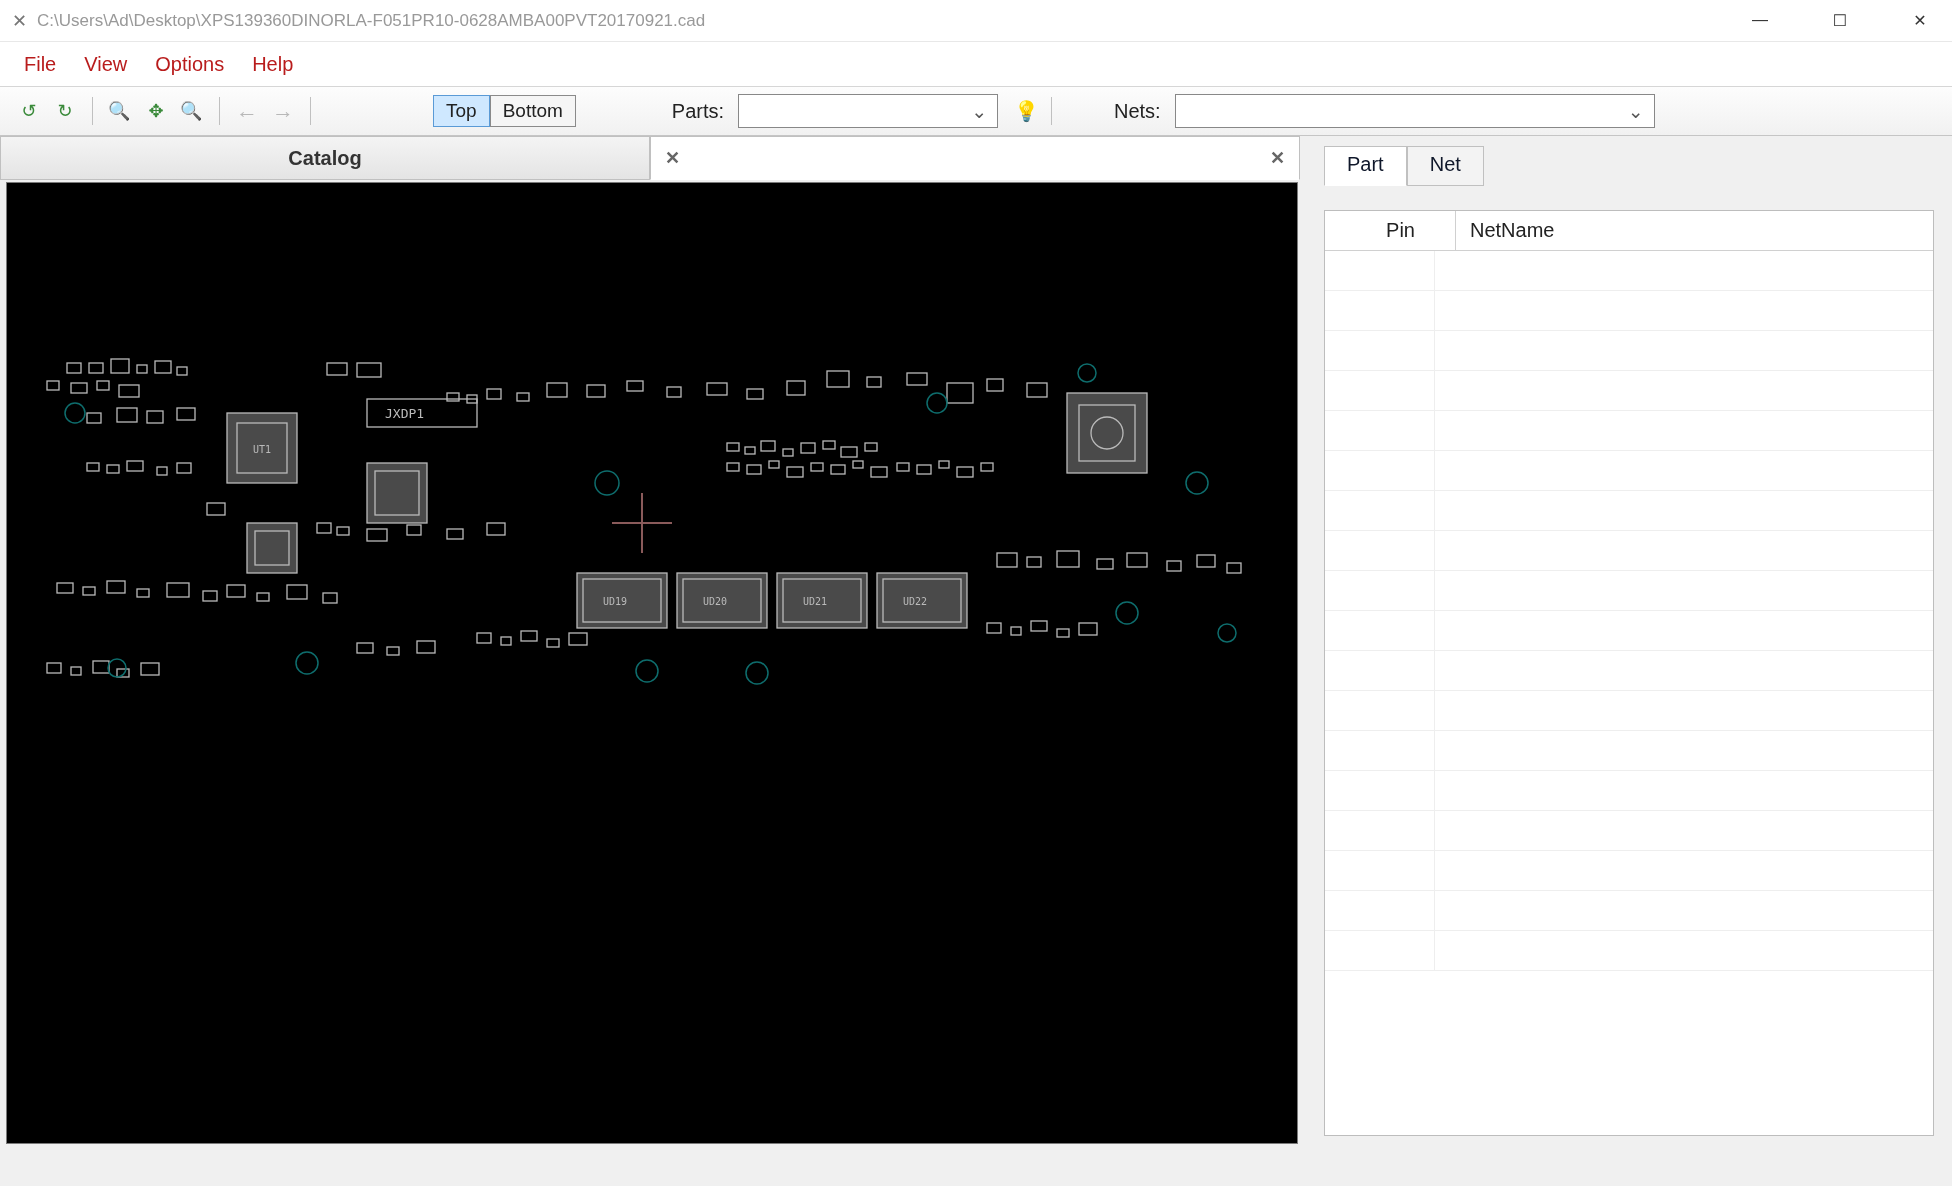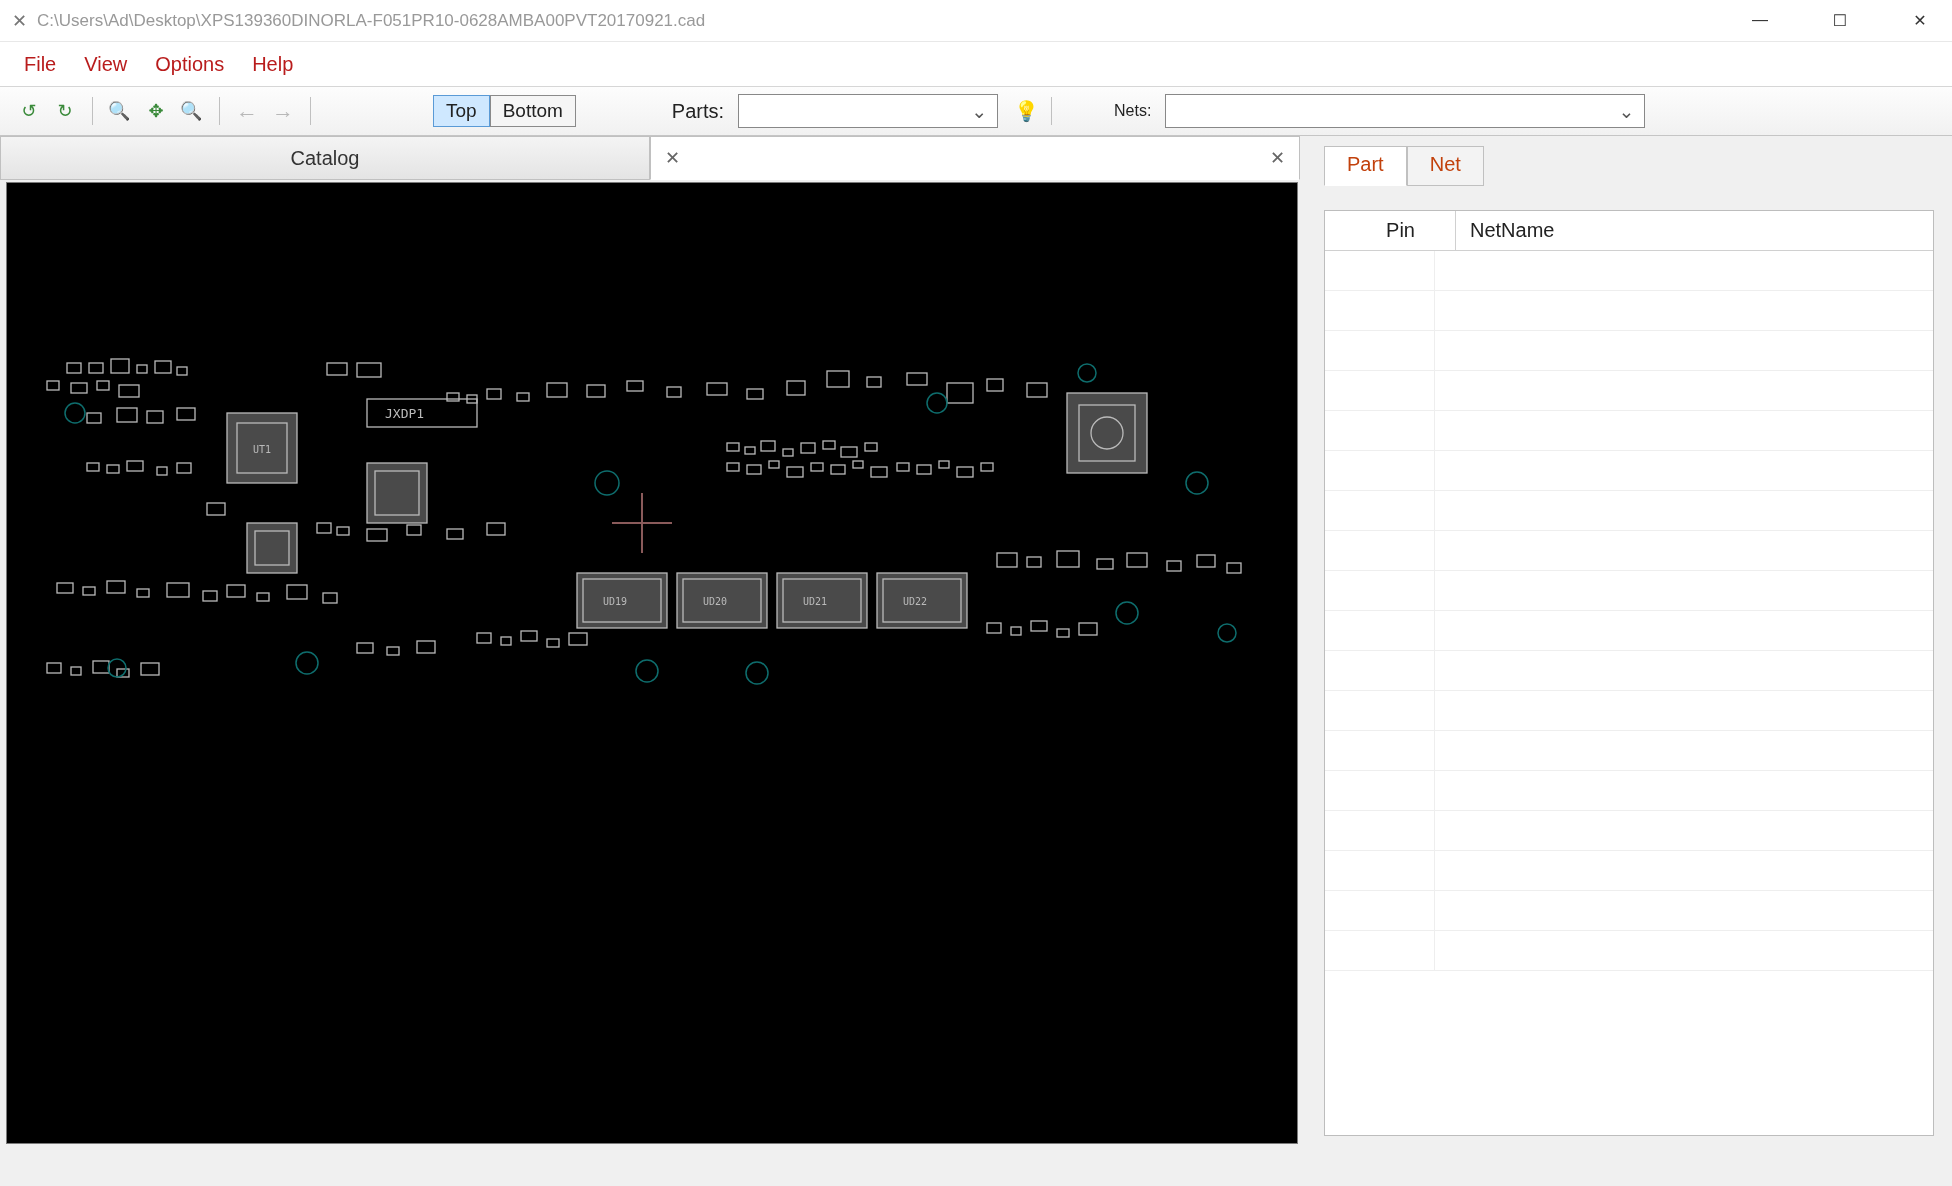--- a/index.html
+++ b/index.html
@@ -55,40 +55,41 @@
 .tbtn.arrow { color:#b8b8b8; font-size:22px; }
 .layer-btns { margin-left: 110px; display:flex; }
 .layer-btn {
   padding: 4px 12px;
   border:1px solid #8a8a8a;
   background:#f5f5f5;
   font-size:19px;
 }
 .layer-btn.active { background:#cfe8ff; border-color:#5a9ad6; }
 .tlabel { font-size:20px; margin-left: 90px; margin-right:8px; }
-.tlabel2 { font-size:16px; margin-left: 50px; margin-right:8px; }
+.tlabel2 { font-size:20px; margin-left: 50px; margin-right:8px; }
 .combo {
   height:34px; border:1px solid #888; background:#fff;
   display:flex; align-items:center; justify-content:flex-end;
   padding-right:10px; color:#555;
 }
 .bulb { margin-left:10px; font-size:20px; }
 .content {
   display:flex;
   height: calc(1186px - 42px - 44px - 50px - 40px);
 }
 .left {
   width: 1300px;
   display:flex;
   flex-direction:column;
 }
 .tabrow {
   height: 44px;
   display:flex;
   background:#f0f0f0;
+  font-weight:bold;
 }
 .doctab {
   flex:1;
   border:1px solid #c0c0c0;
   background: linear-gradient(#f4f4f4,#e4e4e4);
   display:flex;
   align-items:center;
   justify-content:center;
   font-size:20px;
   color:#333;
@@ -110,21 +111,21 @@
   padding: 10px 18px 10px 24px;
   display:flex;
   flex-direction:column;
 }
 .side-tabs { display:flex; height:40px; }
 .side-tab {
   padding: 6px 22px;
   border:1px solid #c0c0c0;
   background:#f3f3f3;
   font-size:20px;
-  color:#c2410c;
+  color:#0f172a;
 }
 .side-tab.active { background:#fff; border-bottom:1px solid #fff; }
 .grid-wrap {
   margin-top: 24px;
   border:1px solid #bdbdbd;
   flex:1;
   background:#fff;
 }
 .grid-head {
   display:flex;

